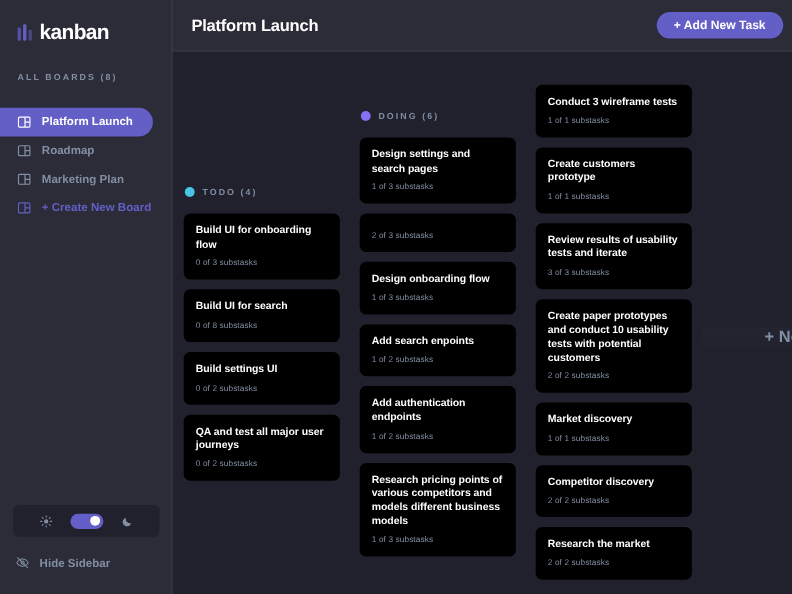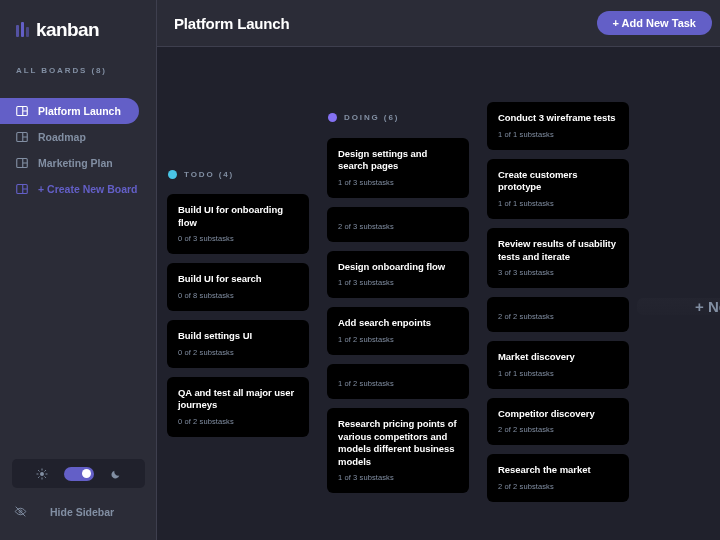--- a/index.html
+++ b/index.html
@@ -63,21 +63,21 @@
     width: 30px; height: 14px; border-radius: 100px;
     background:#635fc7; position: relative; cursor:pointer; flex:0 0 30px;
   }
   .switch .knob {
     position:absolute; top: 2.5px; right: 2.5px;
     width: 9px; height: 9px; border-radius: 50%; background:#fff;
   }
 
   .hide-sidebar {
     position: absolute; left: 14px; bottom: 22px;
-    display:flex; align-items:center; gap: 23px;
+    display:flex; align-items:center; gap: 9px;
     color:#828fa3; font-size: 10.5px; font-weight: 700; cursor:pointer;
   }
   .eye-off-icon { width: 13px; height: 13px; display:block; }
 
   
   .main { flex: 1 1 auto; height: 540px; display:flex; flex-direction: column; min-width:0; }
   .topbar {
     height: 47px; flex: 0 0 47px;
     background:#2b2c37;
     border-bottom: 1px solid #3e3f4e;
@@ -263,20 +263,21 @@
           </div>
           <div class="card">
             <div class="card-title">Design onboarding flow</div>
             <div class="card-sub">1 of 3 substasks</div>
           </div>
           <div class="card">
             <div class="card-title">Add search enpoints</div>
             <div class="card-sub">1 of 2 substasks</div>
           </div>
           <div class="card">
+            <div class="card-title">Add authentication endpoints</div>
             <div class="card-sub">1 of 2 substasks</div>
           </div>
           <div class="card">
             <div class="card-title">Research pricing points of various competitors and models different business models</div>
             <div class="card-sub">1 of 3 substasks</div>
           </div>
         </div>
       </div>
 
       <div class="column">
@@ -287,20 +288,21 @@
           </div>
           <div class="card">
             <div class="card-title">Create customers prototype</div>
             <div class="card-sub">1 of 1 substasks</div>
           </div>
           <div class="card">
             <div class="card-title">Review results of usability tests and iterate</div>
             <div class="card-sub">3 of 3 substasks</div>
           </div>
           <div class="card">
+            <div class="card-title">Create paper prototypes and conduct 10 usability tests with potential customers</div>
             <div class="card-sub">2 of 2 substasks</div>
           </div>
           <div class="card">
             <div class="card-title">Market discovery</div>
             <div class="card-sub">1 of 1 substasks</div>
           </div>
           <div class="card">
             <div class="card-title">Competitor discovery</div>
             <div class="card-sub">2 of 2 substasks</div>
           </div>

